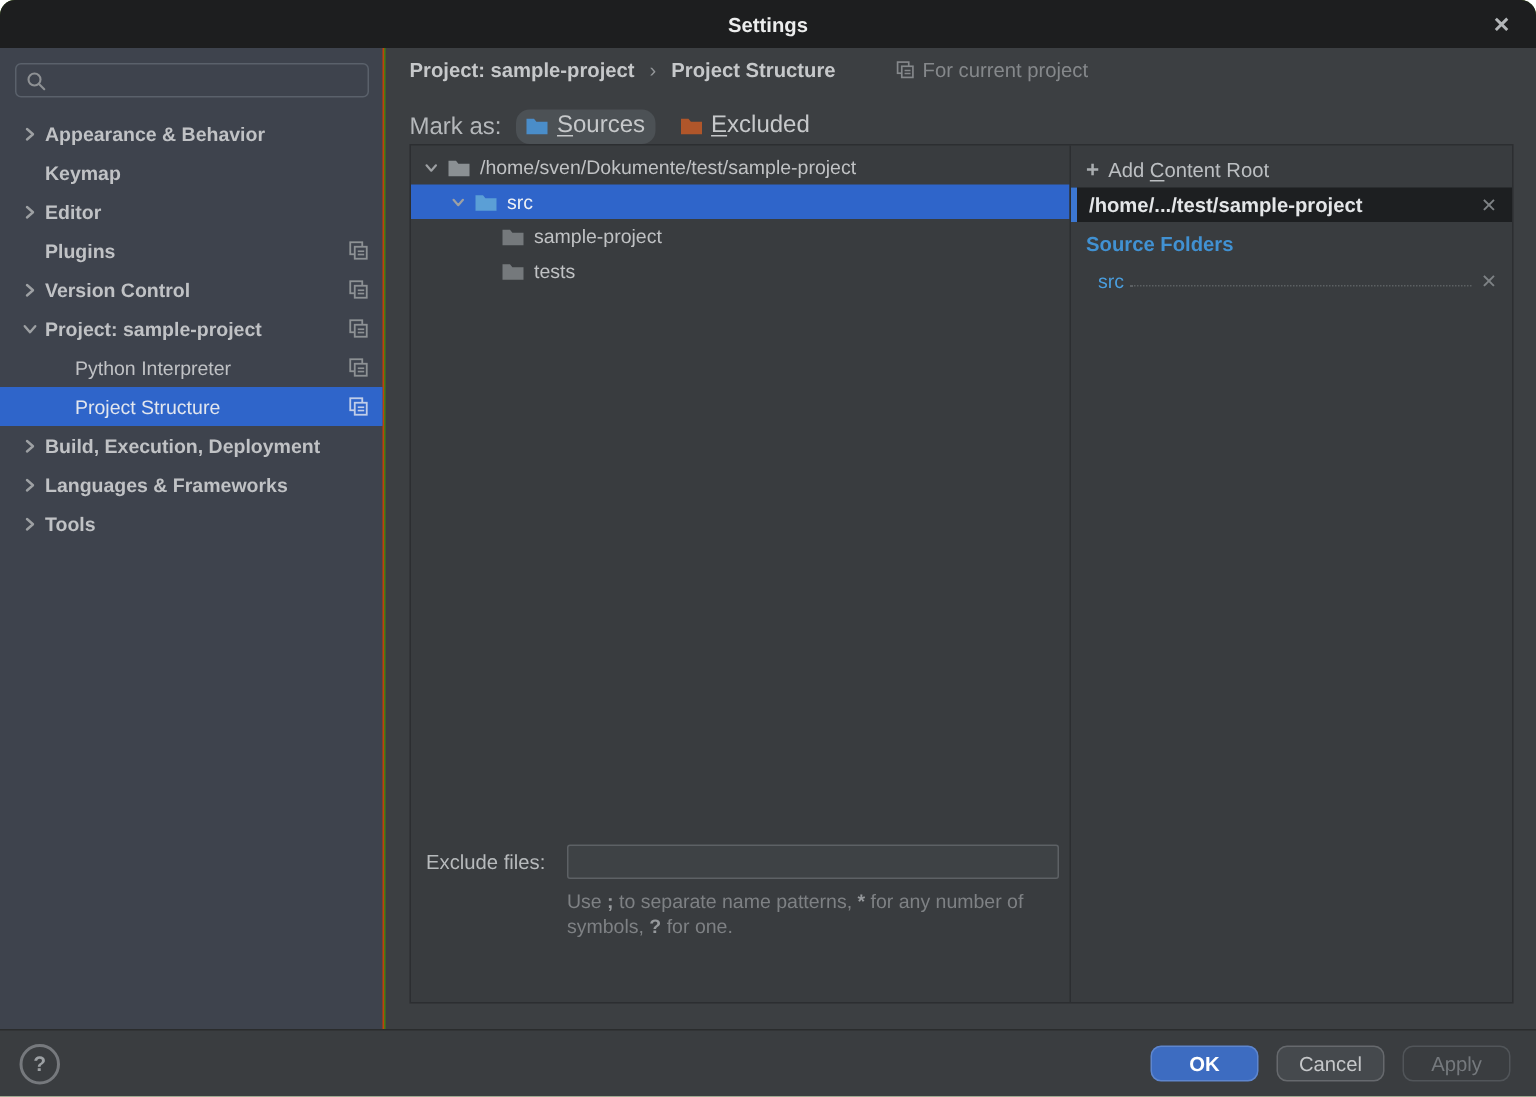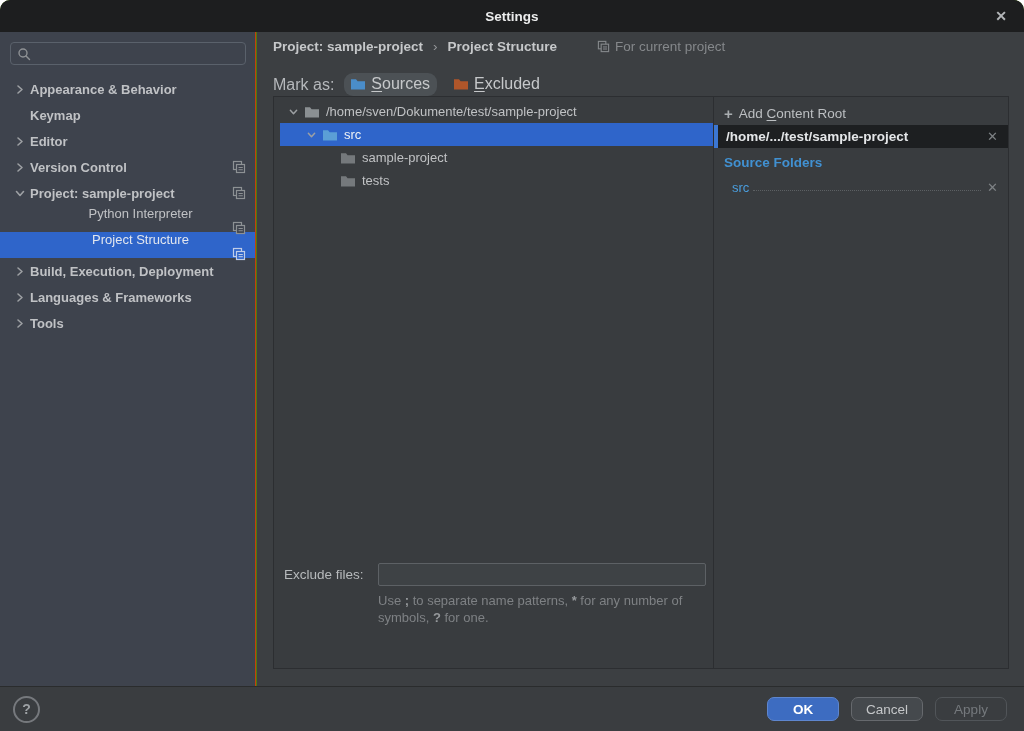--- a/index.html
+++ b/index.html
@@ -22,21 +22,21 @@
              background:#3e434d; border-right:1px solid #c2410c; }
   .searchbox { position:absolute; top:10px; left:10px; width:236px; height:23px;
                border:1px solid #5a616b; border-radius:4px; display:flex; align-items:center; }
   .searchbox svg { margin-left:6px; }
   .searchbox input { flex:1; background:transparent; border:none; outline:none;
                      color:#c5c7c9; font-size:13px; padding:0 6px; font-family:inherit; }
   .nav { position:absolute; top:44px; left:0; right:0; list-style:none; }
   .nav li { height:26px; display:flex; align-items:center; padding-left:12px;
             color:#c0c2c5; font-size:13px; font-weight:bold; cursor:default; }
   .nav li .chev { width:16px; display:flex; align-items:center; justify-content:center; flex:0 0 16px; }
-  .nav li.child { padding-left:24px; font-weight:normal;flex-direction:column; }
+  .nav li.child { padding-left:48px; font-weight:normal; }
   .nav li .lbl { margin-left:2px; white-space:nowrap; }
   .nav li .pp { margin-left:auto; margin-right:9px; display:flex; }
   .nav li.selected { background:#2f65ca; color:#e2e6ee; }
 
   .chev-right svg, .chev-down svg { display:block; }
   .chev-down svg { transform:rotate(90deg); }
 
   
   .main { position:absolute; top:32px; left:257px; right:0; bottom:45px; background:#3c3f42; }
 
@@ -55,21 +55,21 @@
   .markbtn svg { margin-right:5px; }
   .mn { text-decoration:underline; text-underline-offset:2px; }
 
   
   .panels { position:absolute; top:64px; left:16px; width:736px; height:573px;
             background:#393c3f; border:1px solid #2c2e31; }
   .treepanel { position:absolute; top:0; left:0; width:439px; height:100%; }
   .divider { position:absolute; top:0; left:439px; width:1px; height:100%; background:#2c2e31; }
   .rightpanel { position:absolute; top:0; left:440px; right:0; height:100%; }
 
-  .tree { position:absolute; top:3px; left:6px; right:0; }
+  .tree { position:absolute; top:3px; left:0; right:0; }
   .trow { height:23px; display:flex; align-items:center; color:#c0c2c4; font-size:13px; cursor:default; }
   .trow .chev { width:14px; flex:0 0 14px; display:flex; align-items:center; justify-content:center; }
   .trow .spacer { width:14px; flex:0 0 14px; }
   .trow svg.folder { margin:0 6px 0 4px; flex:0 0 16px; }
   .trow.selected { background:#2f65ca; color:#eef1f5; }
   .ind0 { padding-left:6px; } .ind1 { padding-left:24px; } .ind2 { padding-left:42px; }
 
   .excludeblock { position:absolute; left:0; bottom:42px; width:100%; }
   .excl-row { display:flex; align-items:center; }
   .excl-row label { width:94px; margin-left:10px; color:#b7babc; font-size:13.5px; }
@@ -150,20 +150,32 @@
       </li>
       <li>
         <span class="chev chev-right">
             <svg width="10" height="11" viewBox="0 0 10 11">
               <use href="#chevR"></use>
             </svg>
           </span>
         <span class="lbl">Editor</span>
       </li>
       <li>
+        <span class="chev"></span>
+        <span class="lbl">Plugins</span>
+        <span class="pp">
+          <svg width="14" height="14" viewBox="0 0 14 14">
+              <rect x="1.5" y="1.5" width="8" height="8" fill="none" stroke="#8d9194" stroke-width="1.2"></rect>
+              <rect x="4.5" y="4.5" width="8" height="8" fill="#3e434d" stroke="#8d9194" stroke-width="1.2"></rect>
+              <line x1="6.5" y1="7.5" x2="10.8" y2="7.5" stroke="#8d9194" stroke-width="1.1"></line>
+              <line x1="6.5" y1="9.7" x2="10.8" y2="9.7" stroke="#8d9194" stroke-width="1.1"></line>
+            </svg>
+        </span>
+      </li>
+      <li>
         <span class="chev chev-right">
             <svg width="10" height="11" viewBox="0 0 10 11">
               <use href="#chevR"></use>
             </svg>
           </span>
         <span class="lbl">Version Control</span>
         <span class="pp">
           <svg width="14" height="14" viewBox="0 0 14 14">
               <rect x="1.5" y="1.5" width="8" height="8" fill="none" stroke="#8d9194" stroke-width="1.2"></rect>
               <rect x="4.5" y="4.5" width="8" height="8" fill="#3e434d" stroke="#8d9194" stroke-width="1.2"></rect>

